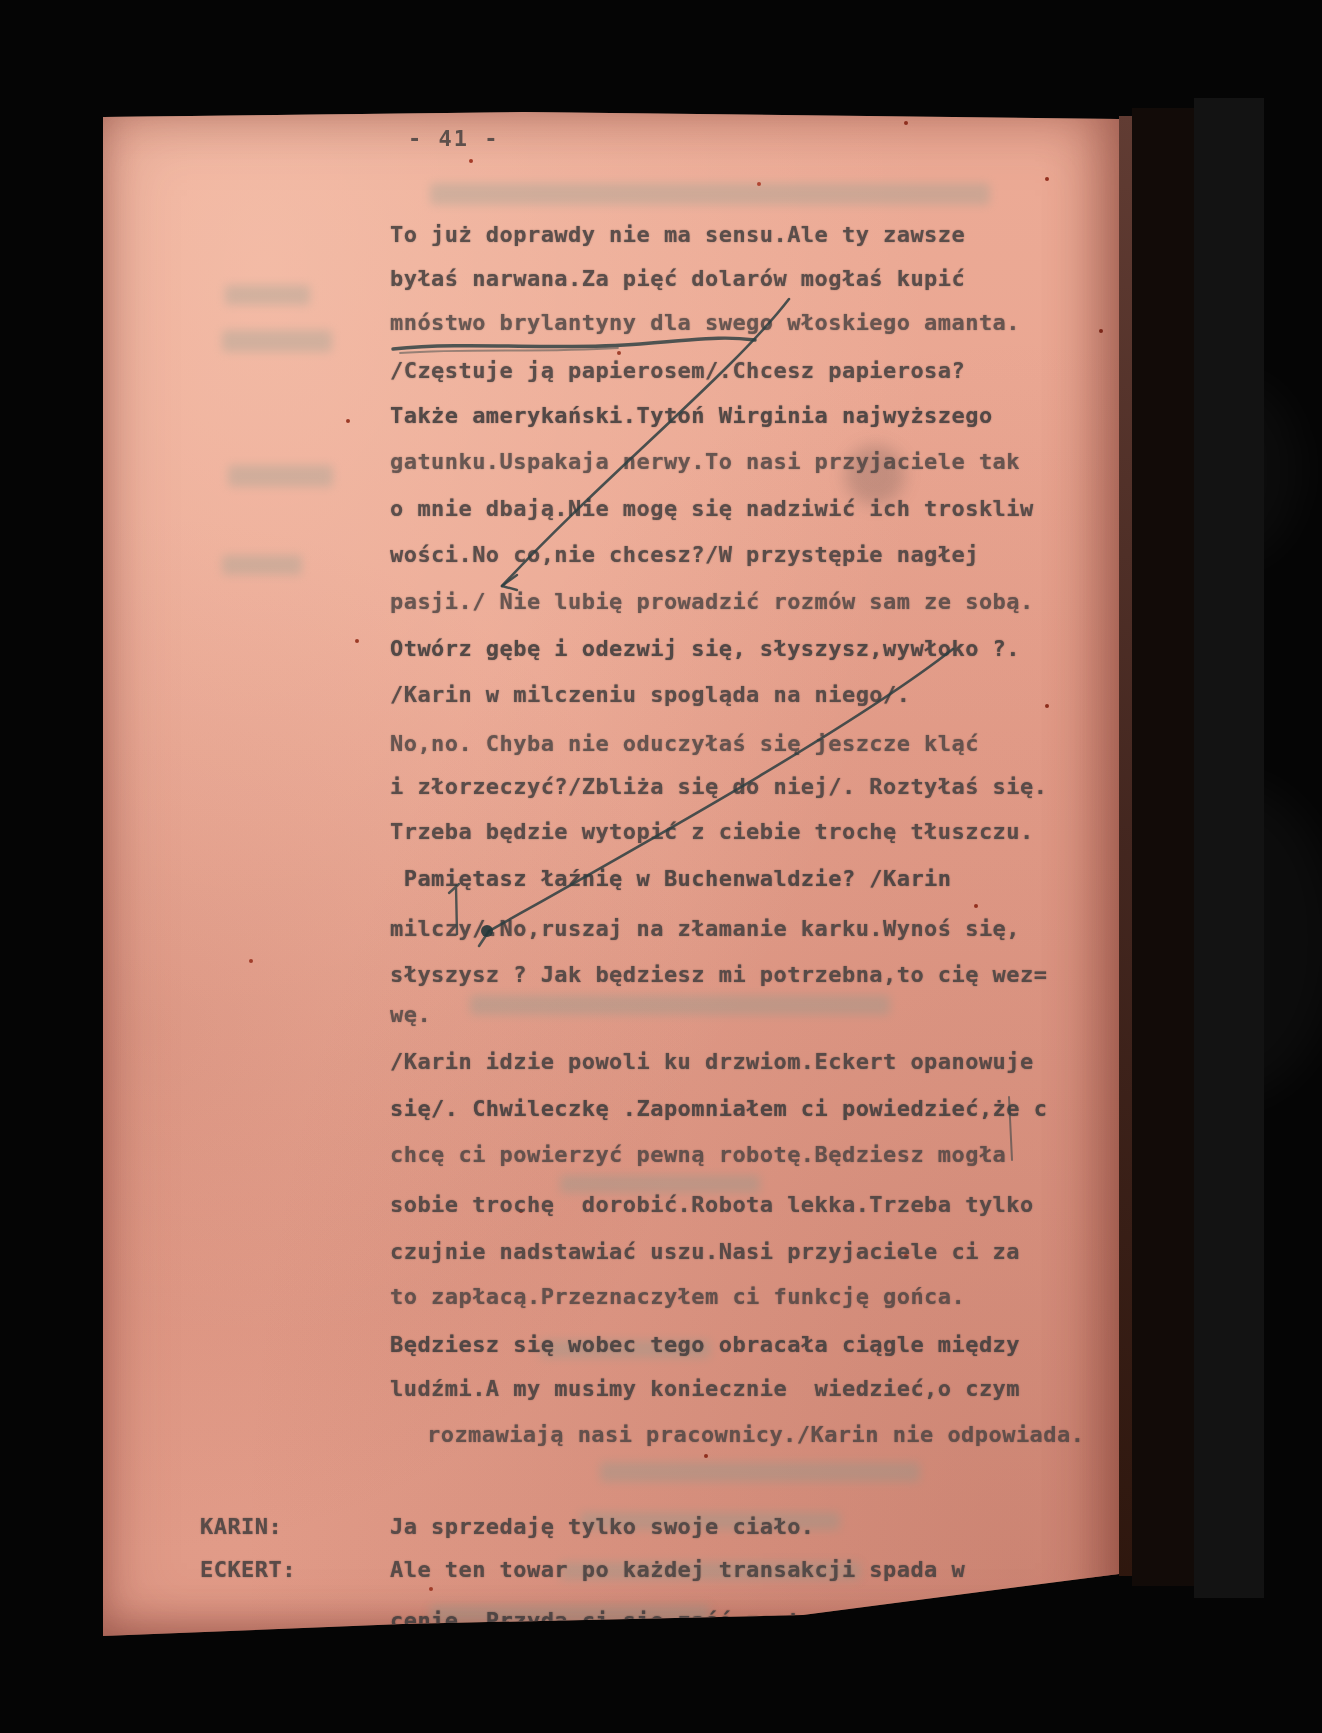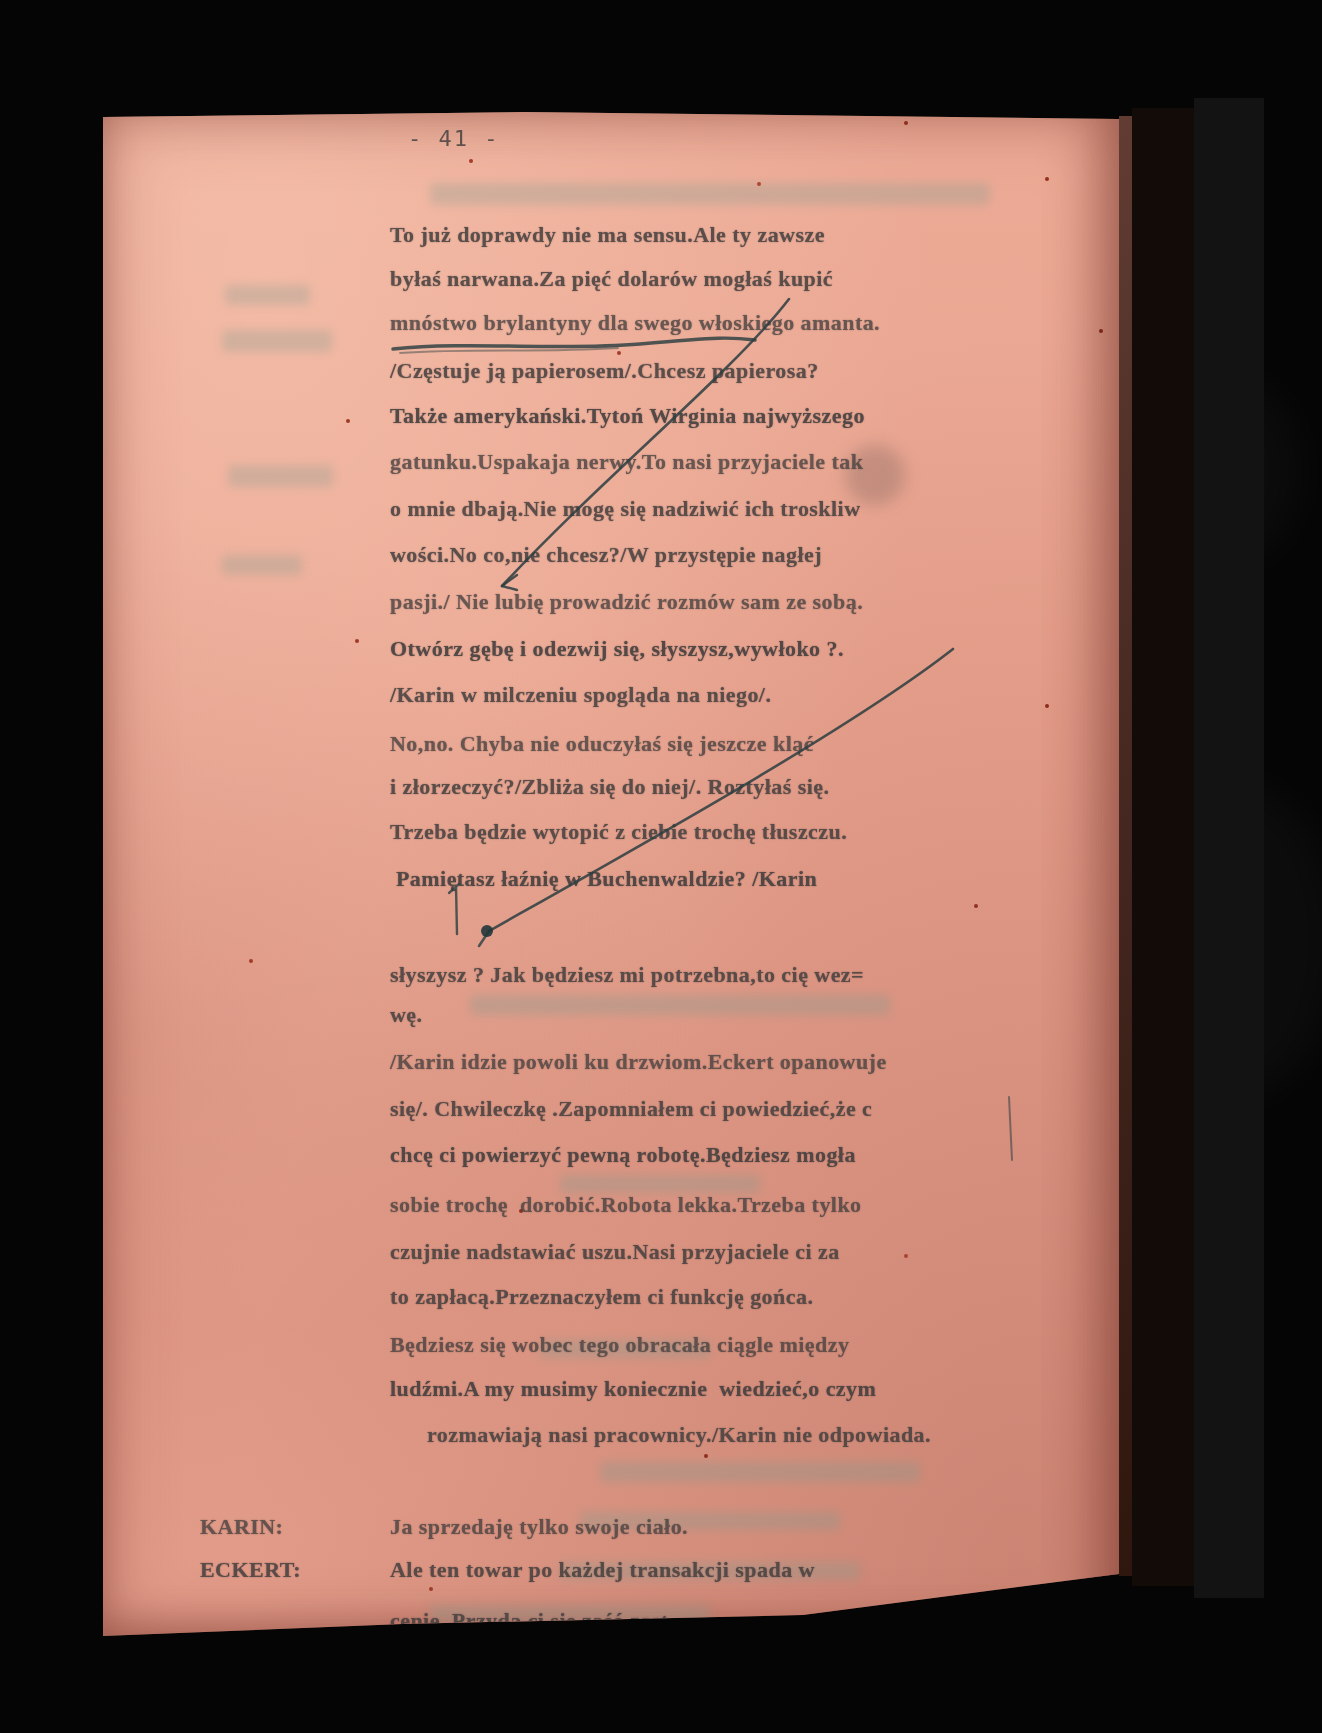--- a/index.html
+++ b/index.html
@@ -11,29 +11,29 @@
   #paper{position:absolute;left:103px;top:112px;width:1016px;height:1535px;
     background:
       radial-gradient(ellipse at 16% 10%, rgba(255,214,192,.40), transparent 55%),
       radial-gradient(ellipse at 90% 95%, rgba(150,75,62,.28), transparent 60%),
       radial-gradient(ellipse at 4% 60%, rgba(170,90,75,.22), transparent 40%),
       linear-gradient(180deg,#ecab96 0%, var(--paper) 40%, #e09a87 100%);
     box-shadow: inset 0 0 70px rgba(125,55,45,.35), inset -30px 0 45px rgba(110,45,38,.30),
                 inset 0 -25px 35px rgba(100,40,35,.30);
     clip-path: polygon(0 5px,420px 0,1016px 7px,1016px 1462px,700px 1503px,300px 1512px,0 1524px);}
   
-  #text-layer{position:absolute;left:0;top:0;width:100%;height:100%;font-family:Liberation Serif, serif;}
+  #text-layer{position:absolute;left:0;top:0;width:100%;height:100%;}
   .line{position:absolute;left:287px;white-space:pre;font-size:22px;font-weight:bold;
         letter-spacing:.45px;color:var(--ink);opacity:.88;filter:blur(.35px);
         text-shadow:0 0 1.5px rgba(55,48,46,.65);}
   .line:nth-child(3n){opacity:.80;}
   .line:nth-child(5n){opacity:.92;}
   .speaker{position:absolute;left:-190px;top:0;}
   .struck{position:relative;}
-  #page-number{position:absolute;left:305px;top:14px;font-size:22px;font-weight:normal;
+  #page-number{position:absolute;left:305px;top:14px;font-size:22px;font-weight:bold;
         letter-spacing:2px;color:var(--ink);opacity:.85;filter:blur(.3px);}
   
   .ghost{position:absolute;background:var(--ghost);opacity:.28;filter:blur(5px);border-radius:4px;}
   .ghost.green{opacity:.30;}
   .smudge{position:absolute;background:rgba(70,66,64,.22);filter:blur(8px);border-radius:50%;}
   .specks{position:absolute;left:0;top:0;width:2px;height:2px;border-radius:50%;background:transparent;
     box-shadow:367px 48px 0 1px #a53b28,943px 66px 0 1px #93301f,655px 71px 0 1px #b04532,
       802px 10px 0 1px #8e2f1e,515px 240px 0 1px #a0402c,244px 308px 0 1px #9c3a26,
       943px 593px 0 1px #8c2d1c,147px 848px 0 1px #a03d2a,417px 1098px 0 1px #97321f,
       802px 1143px 0 1px #a84330,602px 1343px 0 1px #8e2f1e,327px 1476px 0 1px #a03d2a,
@@ -82,20 +82,21 @@
         <div class="line" style="top: 337px;"><span>gatunku.Uspakaja nerwy.To nasi przyjaciele tak</span></div>
         <div class="line" style="top: 384px;"><span>o mnie dbają.Nie mogę się nadziwić ich troskliw</span></div>
         <div class="line" style="top: 430px;"><span>wości.No co,nie chcesz?/W przystępie nagłej</span></div>
         <div class="line" style="top: 477px;"><span>pasji./ Nie lubię prowadzić rozmów sam ze sobą.</span></div>
         <div class="line" style="top: 524px;"><span>Otwórz gębę i odezwij się, słyszysz,wywłoko ?.</span></div>
         <div class="line" style="top: 570px;"><span>/Karin w milczeniu spogląda na niego/.</span></div>
         <div class="line" style="top: 619px;"><span>No,no. Chyba nie oduczyłaś się jeszcze kląć</span></div>
         <div class="line" style="top: 662px;"><span>i złorzeczyć?/Zbliża się do niej/. Roztyłaś się.</span></div>
         <div class="line" style="top: 707px;"><span>Trzeba będzie wytopić z ciebie trochę tłuszczu.</span></div>
         <div class="line" style="top: 754px;"><span> Pamiętasz łaźnię w Buchenwaldzie? /Karin</span></div>
+        <div class="line" style="top: 804px;"><span>milczy/.No,ruszaj na złamanie karku.Wynoś się,</span></div>
         <div class="line" style="top: 850px;"><span>słyszysz ? Jak będziesz mi potrzebna,to cię wez=</span></div>
         <div class="line" style="top: 890px;"><span>wę.</span></div>
         <div class="line" style="top: 937px;"><span>/Karin idzie powoli ku drzwiom.Eckert opanowuje</span></div>
         <div class="line" style="top: 984px;"><span>się/. Chwileczkę .Zapomniałem ci powiedzieć,że c</span></div>
         <div class="line" style="top: 1030px;"><span>chcę ci powierzyć pewną robotę.Będziesz mogła</span></div>
         <div class="line" style="top: 1080px;"><span>sobie trochę  dorobić.Robota lekka.Trzeba tylko</span></div>
         <div class="line" style="top: 1127px;"><span>czujnie nadstawiać uszu.Nasi przyjaciele ci za</span></div>
         <div class="line" style="top: 1172px;"><span>to zapłacą.Przeznaczyłem ci funkcję gońca.</span></div>
         <div class="line" style="top: 1220px;"><span>Będziesz się wobec tego obracała ciągle między</span></div>
         <div class="line" style="top: 1264px;"><span>ludźmi.A my musimy koniecznie  wiedzieć,o czym</span></div>

